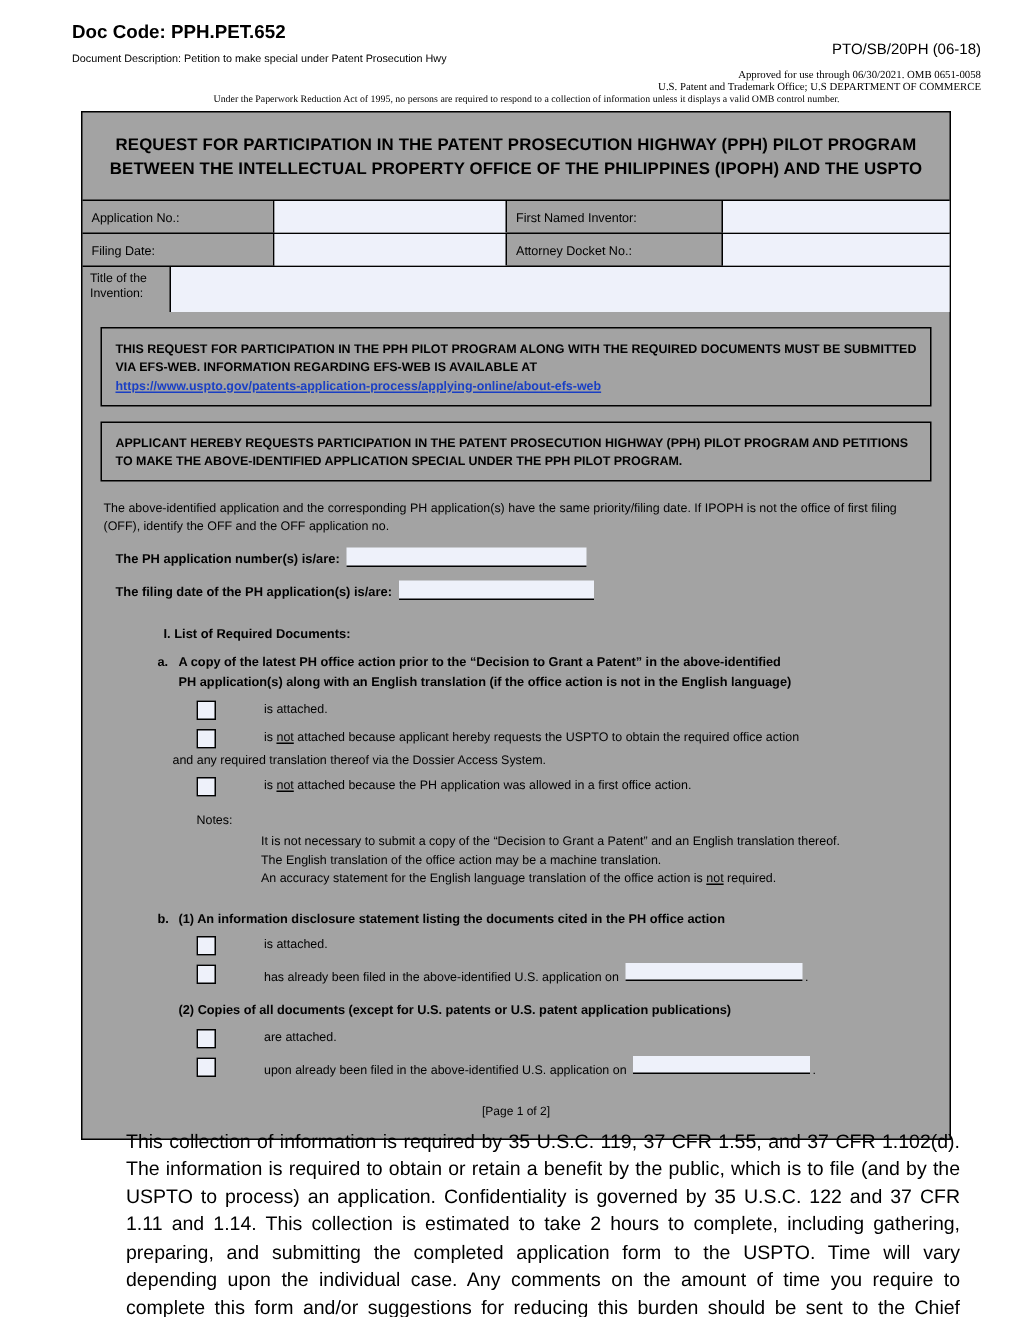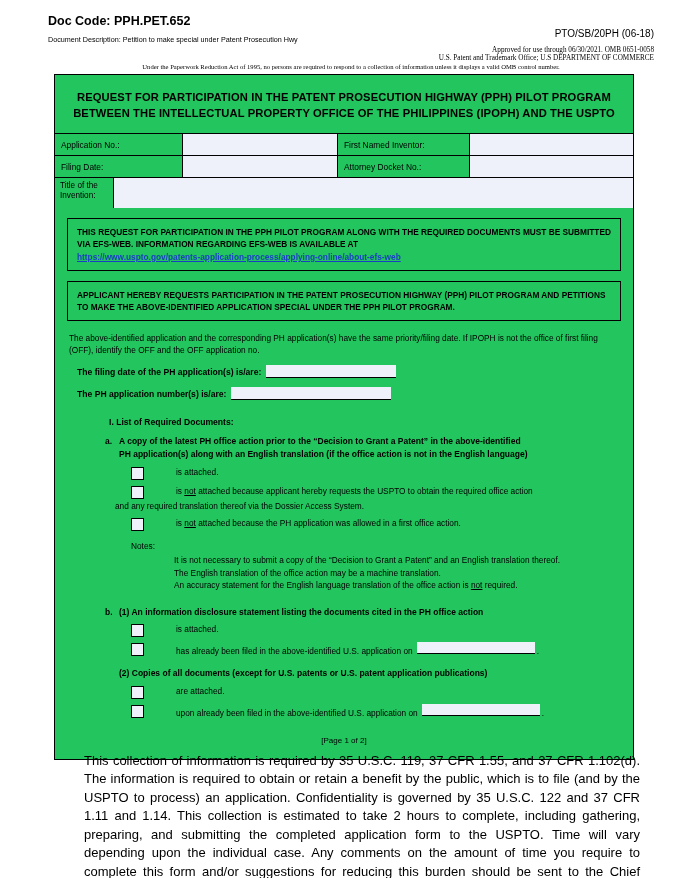--- a/index.html
+++ b/index.html
@@ -66,21 +66,21 @@
   }
 
   
   .formbox {
     position: absolute;
     left: 42px;
     top: 68px;
     width: 580px;
     border: 1px solid #000;
     box-sizing: border-box;
-    background: #22c55e;
+    background: #a3a3a3;
   }
   .title {
     font-family: "Liberation Sans", sans-serif;
     font-weight: bold;
     font-size: 11.2px;
     text-align: center;
     padding: 14px 16px 12px 16px;
     line-height: 1.45;
     letter-spacing: 0.1px;
   }
@@ -107,21 +107,21 @@
     box-sizing: border-box;
   }
   .fcell-in {
     background: #eef1fa;
     border-right: 1px solid #000;
     box-sizing: border-box;
   }
   .fcell-in.last { border-right: none; }
   .w-lbl1 { width: 128px; }
   .w-in1  { width: 155px; }
-  .w-lbl2 { width: 132px; }
+  .w-lbl2 { width: 144px; }
   .w-in2  { flex: 1; }
 
   .titlerow {
     display: flex;
     height: 30px;
     border-top: 1px solid #000;
   }
   .titlelbl {
     width: 59px;
     font-family: "Liberation Sans", sans-serif;
@@ -336,27 +336,27 @@
         </div>
         <div class="spacer10"></div>
         <div class="notice">APPLICANT HEREBY REQUESTS PARTICIPATION IN THE PATENT PROSECUTION HIGHWAY (PPH) PILOT PROGRAM AND PETITIONS TO MAKE THE ABOVE-IDENTIFIED APPLICATION SPECIAL UNDER THE PPH PILOT PROGRAM.</div>
       </div>
 
       <div class="bodywrap">
 
         <div class="para">The above-identified application and the corresponding PH application(s) have the same priority/filing date. If IPOPH is not the office of first filing (OFF), identify the OFF and the OFF application no.</div>
 
         <div class="boldline">
+          <span>The PH application number(s) is/are:</span>
+          <span class="inlinefill fill1"></span>
+        </div>
+
+        <div class="boldline">
           <span>The filing date of the PH application(s) is/are:</span>
           <span class="inlinefill fill2"></span>
-        </div>
-
-        <div class="boldline">
-          <span>The PH application number(s) is/are:</span>
-          <span class="inlinefill fill1"></span>
         </div>
 
         <div class="sectionhead">I.  List of Required Documents:</div>
 
         <div class="itemA">
           <span class="mark">a.</span>
           <span class="bold">A copy of the latest PH office action prior to the “Decision to Grant a Patent” in the above-identified</span><br>
           <span class="bold">PH application(s) along with an English translation (if the office action is not in the English language)</span>
         </div>
 

